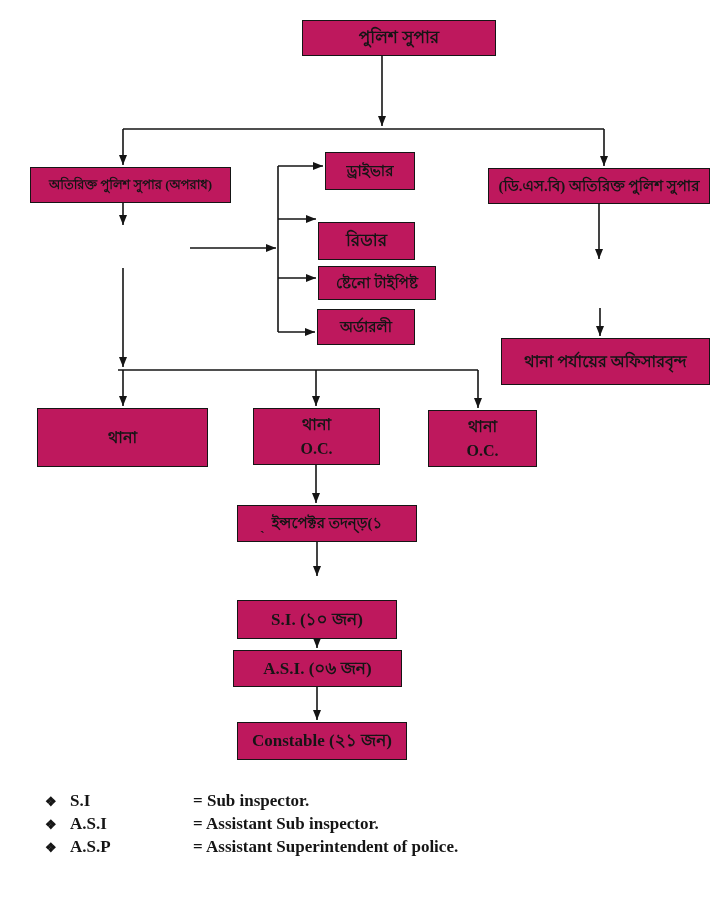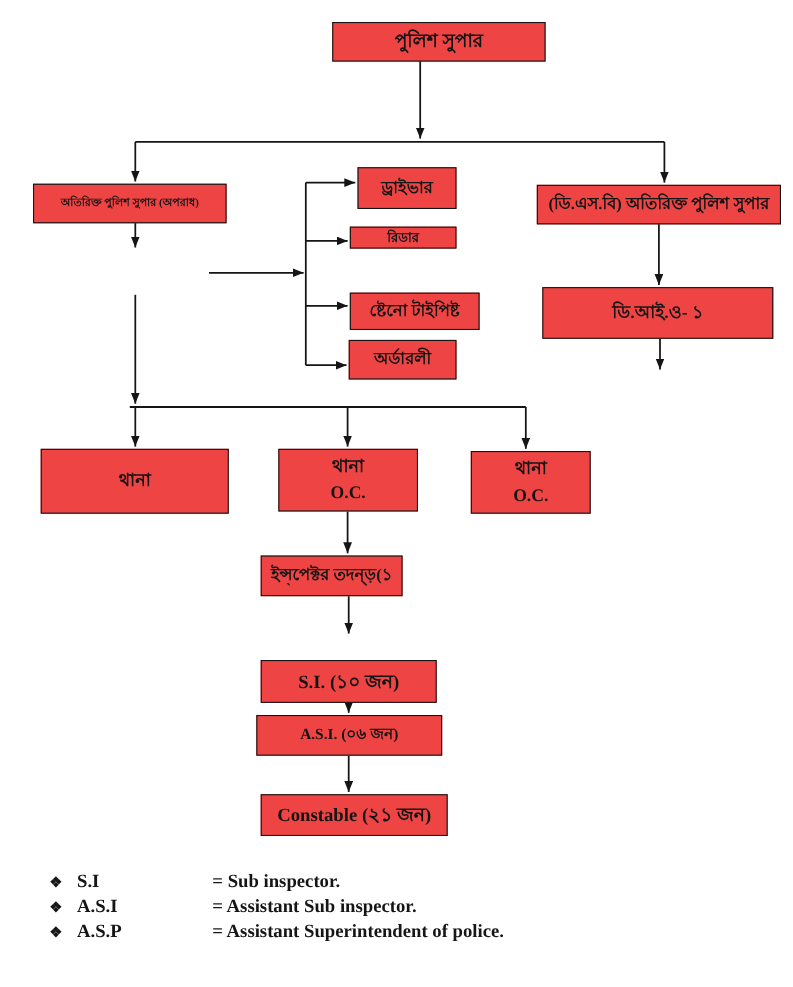--- a/index.html
+++ b/index.html
@@ -8,21 +8,21 @@
     width:721px;height:897px;
     background:#ffffff;
     font-family:"Liberation Serif","DejaVu Serif",serif;
     color:#151515;
     overflow:hidden;
   }
   #wires{position:absolute;left:0;top:0;width:721px;height:897px;}
   .node{
     position:absolute;
     box-sizing:border-box;
-    background:#ef4444;
+    background:#be185d;
     border:1.6px solid #151515;
     display:flex;
     align-items:center;
     justify-content:center;
     text-align:center;
     font-weight:bold;
     line-height:1.25;
     white-space:nowrap;
   }
   .node.two{flex-direction:column;line-height:1.45;}
@@ -78,58 +78,58 @@
 
       <path d="M316,465 L316,503" marker-end="url(#ah)"></path>
       <path d="M317,542 L317,576" marker-end="url(#ah)"></path>
       <path d="M317,617 L317,648" marker-end="url(#ah)"></path>
       <path d="M317,687 L317,720" marker-end="url(#ah)"></path>
     </g>
   </svg>
 
   <div class="node" style="left:302px;top:20px;width:194px;height:36px;font-size:17px;">পুলিশ সুপার</div>
 
-  <div class="node" style="left:30px;top:167px;width:176px;height:36px;font-size:10px;">অতিরিক্ত পুলিশ সুপার (অপরাধ)</div>
+  <div class="node" style="left:30px;top:167px;width:201px;height:36px;font-size:13px;">অতিরিক্ত পুলিশ সুপার (অপরাধ)</div>
 
 
   <div class="node" style="left:325px;top:152px;width:90px;height:38px;font-size:15px;">ড্রাইভার</div>
 
-  <div class="node" style="left:318px;top:206px;width:97px;height:20px;font-size:12px;">রিডার</div>
+  <div class="node" style="left:318px;top:222px;width:97px;height:38px;font-size:17px;">রিডার</div>
 
   <div class="node" style="left:318px;top:266px;width:118px;height:34px;font-size:15px;">ষ্টেনো টাইপিষ্ট</div>
 
   <div class="node" style="left:317px;top:309px;width:98px;height:36px;font-size:15px;">অর্ডারলী</div>
 
   <div class="node" style="left:488px;top:168px;width:222px;height:36px;font-size:15px;">(ডি.এস.বি) অতিরিক্ত পুলিশ সুপার</div>
 
-  <div class="node" style="left:493px;top:261px;width:210px;height:47px;font-size:16px;">ডি.আই.ও- ১</div>
 
+  <div class="node" style="left:501px;top:338px;width:209px;height:47px;font-size:16px;">থানা পর্যায়ের অফিসারবৃন্দ</div>
 
   <div class="node two" style="left:37px;top:408px;width:171px;height:59px;font-size:16px;">
     <span>থানা</span>
   </div>
 
   <div class="node two" style="left:253px;top:408px;width:127px;height:57px;font-size:16px;">
     <span>থানা</span>
     <span>O.C.</span>
   </div>
 
   <div class="node two" style="left:428px;top:410px;width:109px;height:57px;font-size:16px;">
     <span>থানা</span>
     <span>O.C.</span>
   </div>
 
-  <div class="node" style="left:237px;top:505px;width:129px;height:37px;font-size:15px;">
+  <div class="node" style="left:237px;top:505px;width:180px;height:37px;font-size:15px;">
     <span>ইন্সপেক্টর তদন্ড়(১</span>
     <span class="stray">`</span>
   </div>
 
   <div class="node" style="left:237px;top:600px;width:160px;height:39px;font-size:17px;">S.I. (১০ জন)</div>
 
-  <div class="node" style="left:233px;top:650px;width:169px;height:37px;font-size:14px;">A.S.I. (০৬ জন)</div>
+  <div class="node" style="left:233px;top:650px;width:169px;height:37px;font-size:17px;">A.S.I. (০৬ জন)</div>
 
   <div class="node" style="left:237px;top:722px;width:170px;height:38px;font-size:17px;">Constable (২১ জন)</div>
 
   <div id="legend">
     <div class="lg-row">
       <span class="lg-bullet">❖</span>
       <span class="lg-abbr">S.I</span>
       <span class="lg-def">= Sub inspector.</span>
     </div>
     <div class="lg-row">

